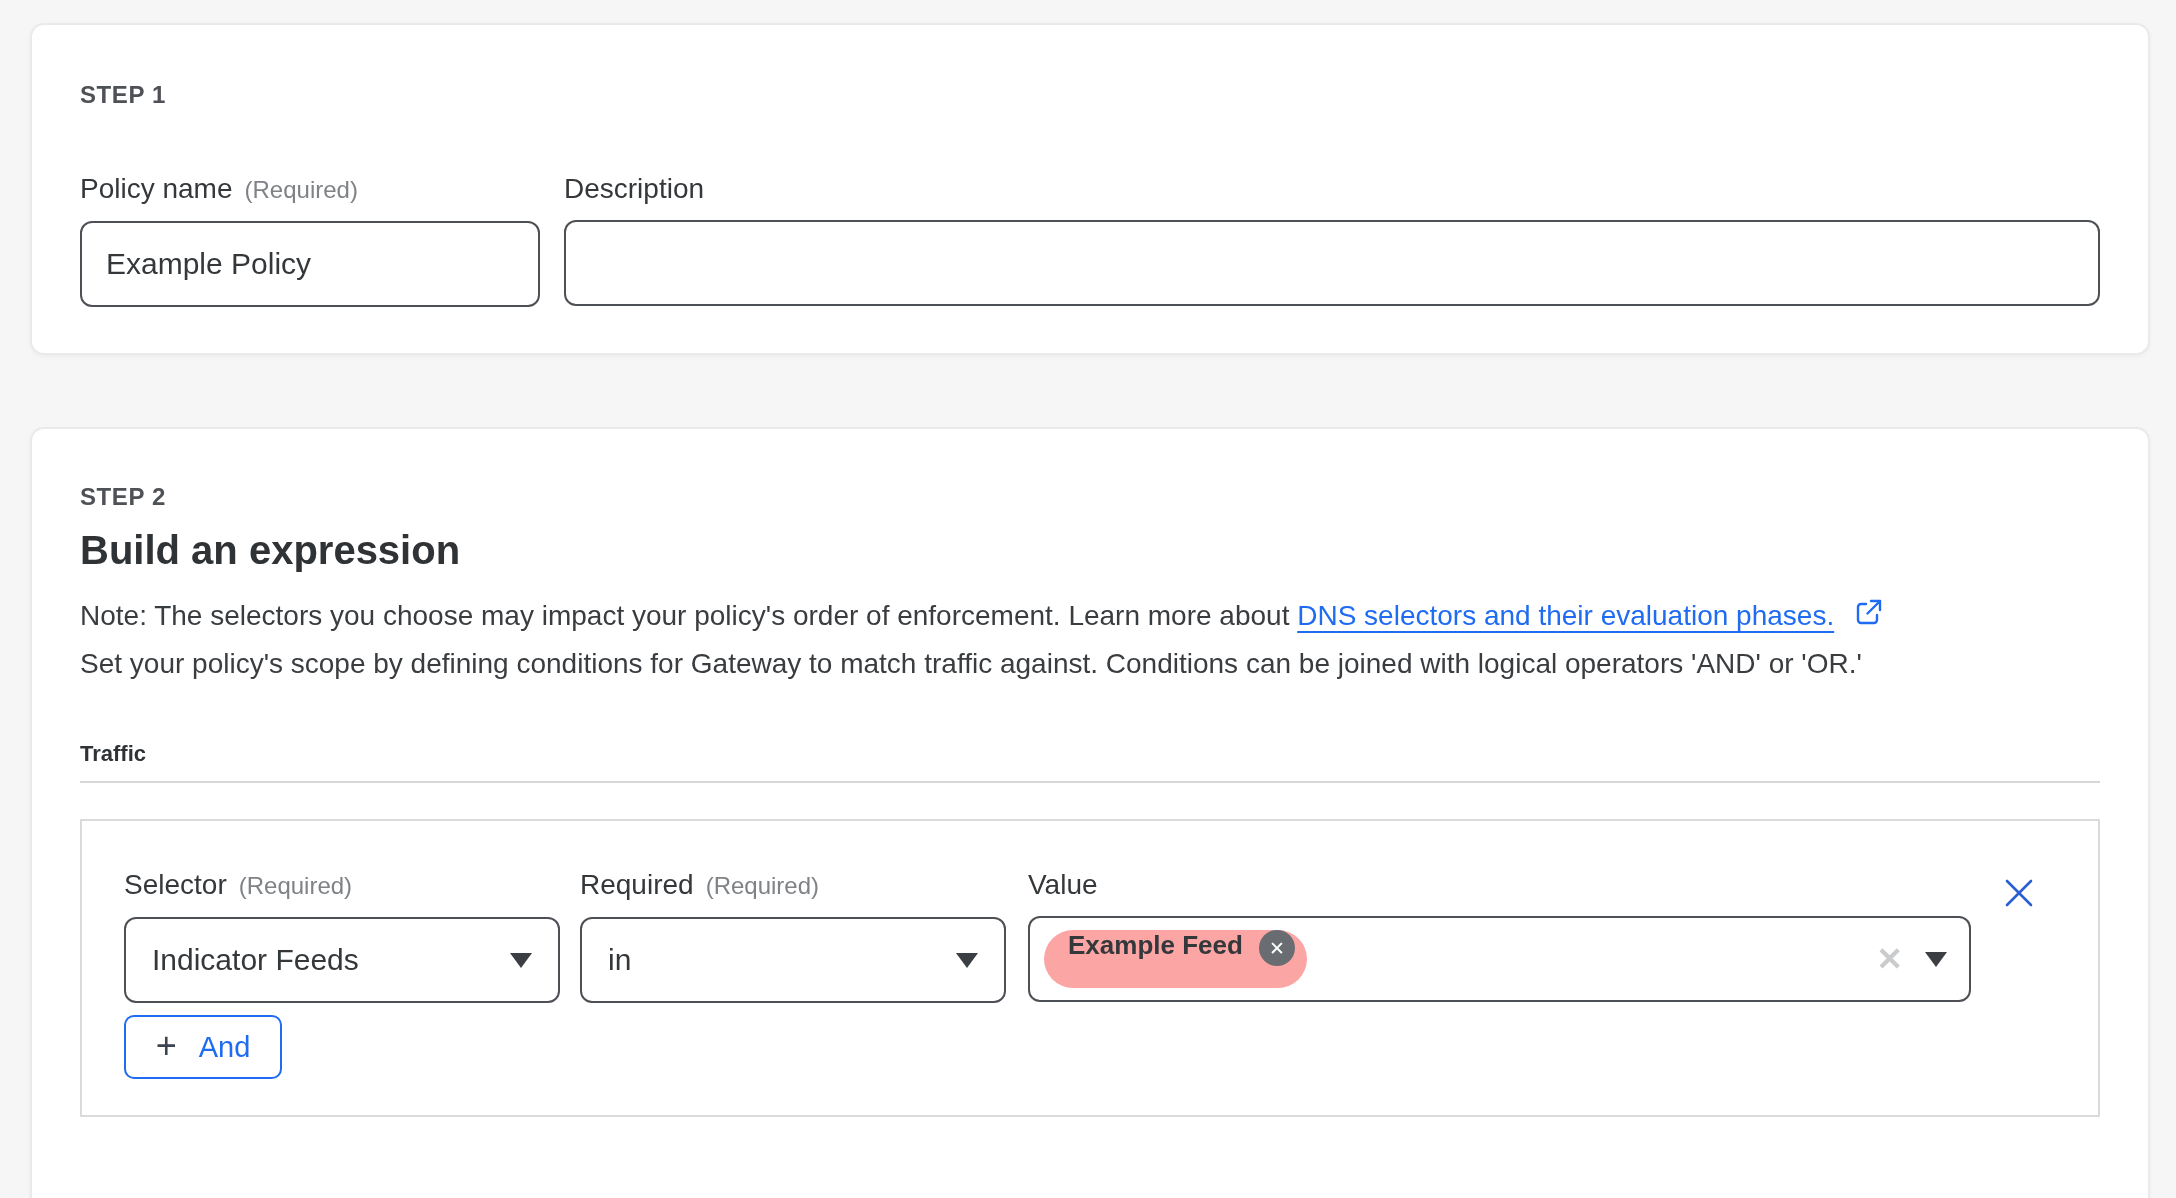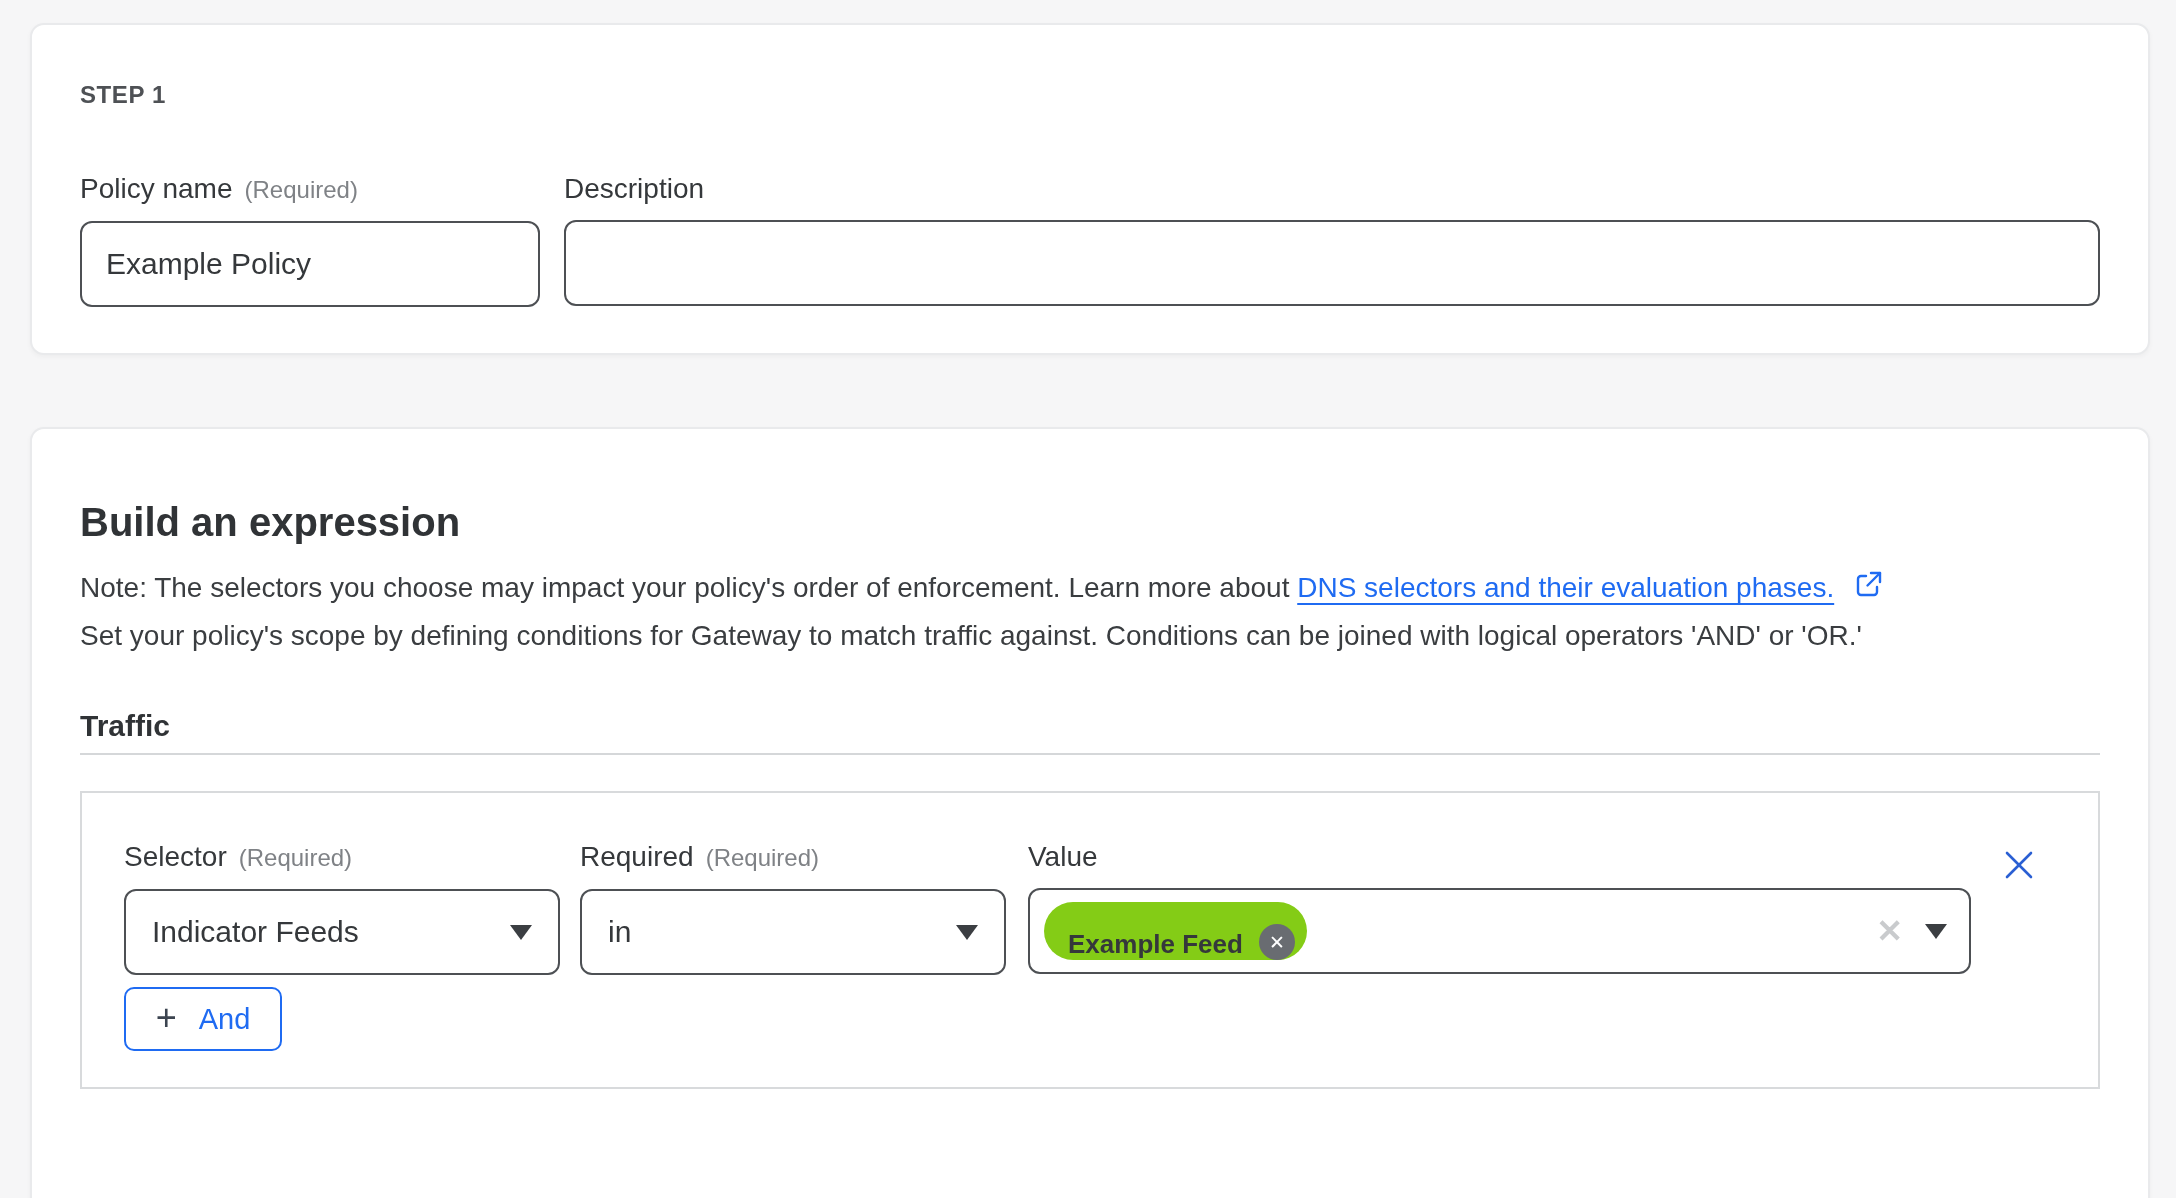--- a/index.html
+++ b/index.html
@@ -75,21 +75,21 @@
   .note-link {
     color: #1f6bf2;
     text-decoration: underline;
     text-underline-offset: 6px;
     cursor: pointer;
   }
   .ext-icon { margin-left: 18px; vertical-align: -4px; }
 
   .traffic-heading {
     margin: 56px 0 0 0;
-    font-size: 30px;
+    font-size: 22px;
     line-height: 34px;
     font-weight: 700;
     color: #303336;
   }
   .traffic-divider {
     border: none;
     border-top: 2px solid #d5d7d9;
     margin: 10px 0 0 0;
   }
 
@@ -119,25 +119,25 @@
   }
   .chevron {
     width: 0; height: 0;
     border-left: 11px solid transparent;
     border-right: 11px solid transparent;
     border-top: 15px solid #3b3e42;
     margin-left: auto;
   }
   .multiselect { padding: 0 22px 0 14px; }
   .tag-pill {
-    background: #84cc16;
+    background: #fca5a5;
     border-radius: 30px;
     height: 58px;
     display: inline-flex;
-    align-items: flex-end;
+    align-items: flex-start;
     padding: 0 12px 0 24px;
     font-size: 26px;
     font-weight: 700;
     color: #35383b;
     gap: 16px;
   }
   .tag-remove {
     width: 36px; height: 36px;
     border-radius: 50%;
     background: #696c71;
@@ -205,20 +205,21 @@
     <div class="field-col grow">
       <div class="field-label-row">
         <span>Description</span>
       </div>
       <input class="text-input" type="text" value="" style="">
     </div>
   </div>
 </section>
 
 <section class="card card-step2">
+  <div class="step-label">STEP 2</div>
   <h1 class="card-title">Build an expression</h1>
 
   <p class="intro-text note-text"><span>Note: The selectors you choose may impact your policy's order of enforcement. Learn more about </span><a class="note-link">DNS selectors and their evaluation phases.</a><svg class="ext-icon" width="32" height="32" viewBox="0 0 32 32" fill="none">
       <path d="M14 7H9a3 3 0 0 0-3 3v13a3 3 0 0 0 3 3h13a3 3 0 0 0 3-3v-5" stroke="#1f6bf2" stroke-width="2.4" stroke-linecap="round"></path>
       <path d="M19 4h9v9" stroke="#1f6bf2" stroke-width="2.4" stroke-linecap="round" stroke-linejoin="round"></path>
       <path d="M28 4 15.5 16.5" stroke="#1f6bf2" stroke-width="2.4" stroke-linecap="round"></path>
     </svg></p>
 
   <p class="intro-text">Set your policy's scope by defining conditions for Gateway to match traffic against. Conditions can be joined with logical operators 'AND' or 'OR.'</p>
 

